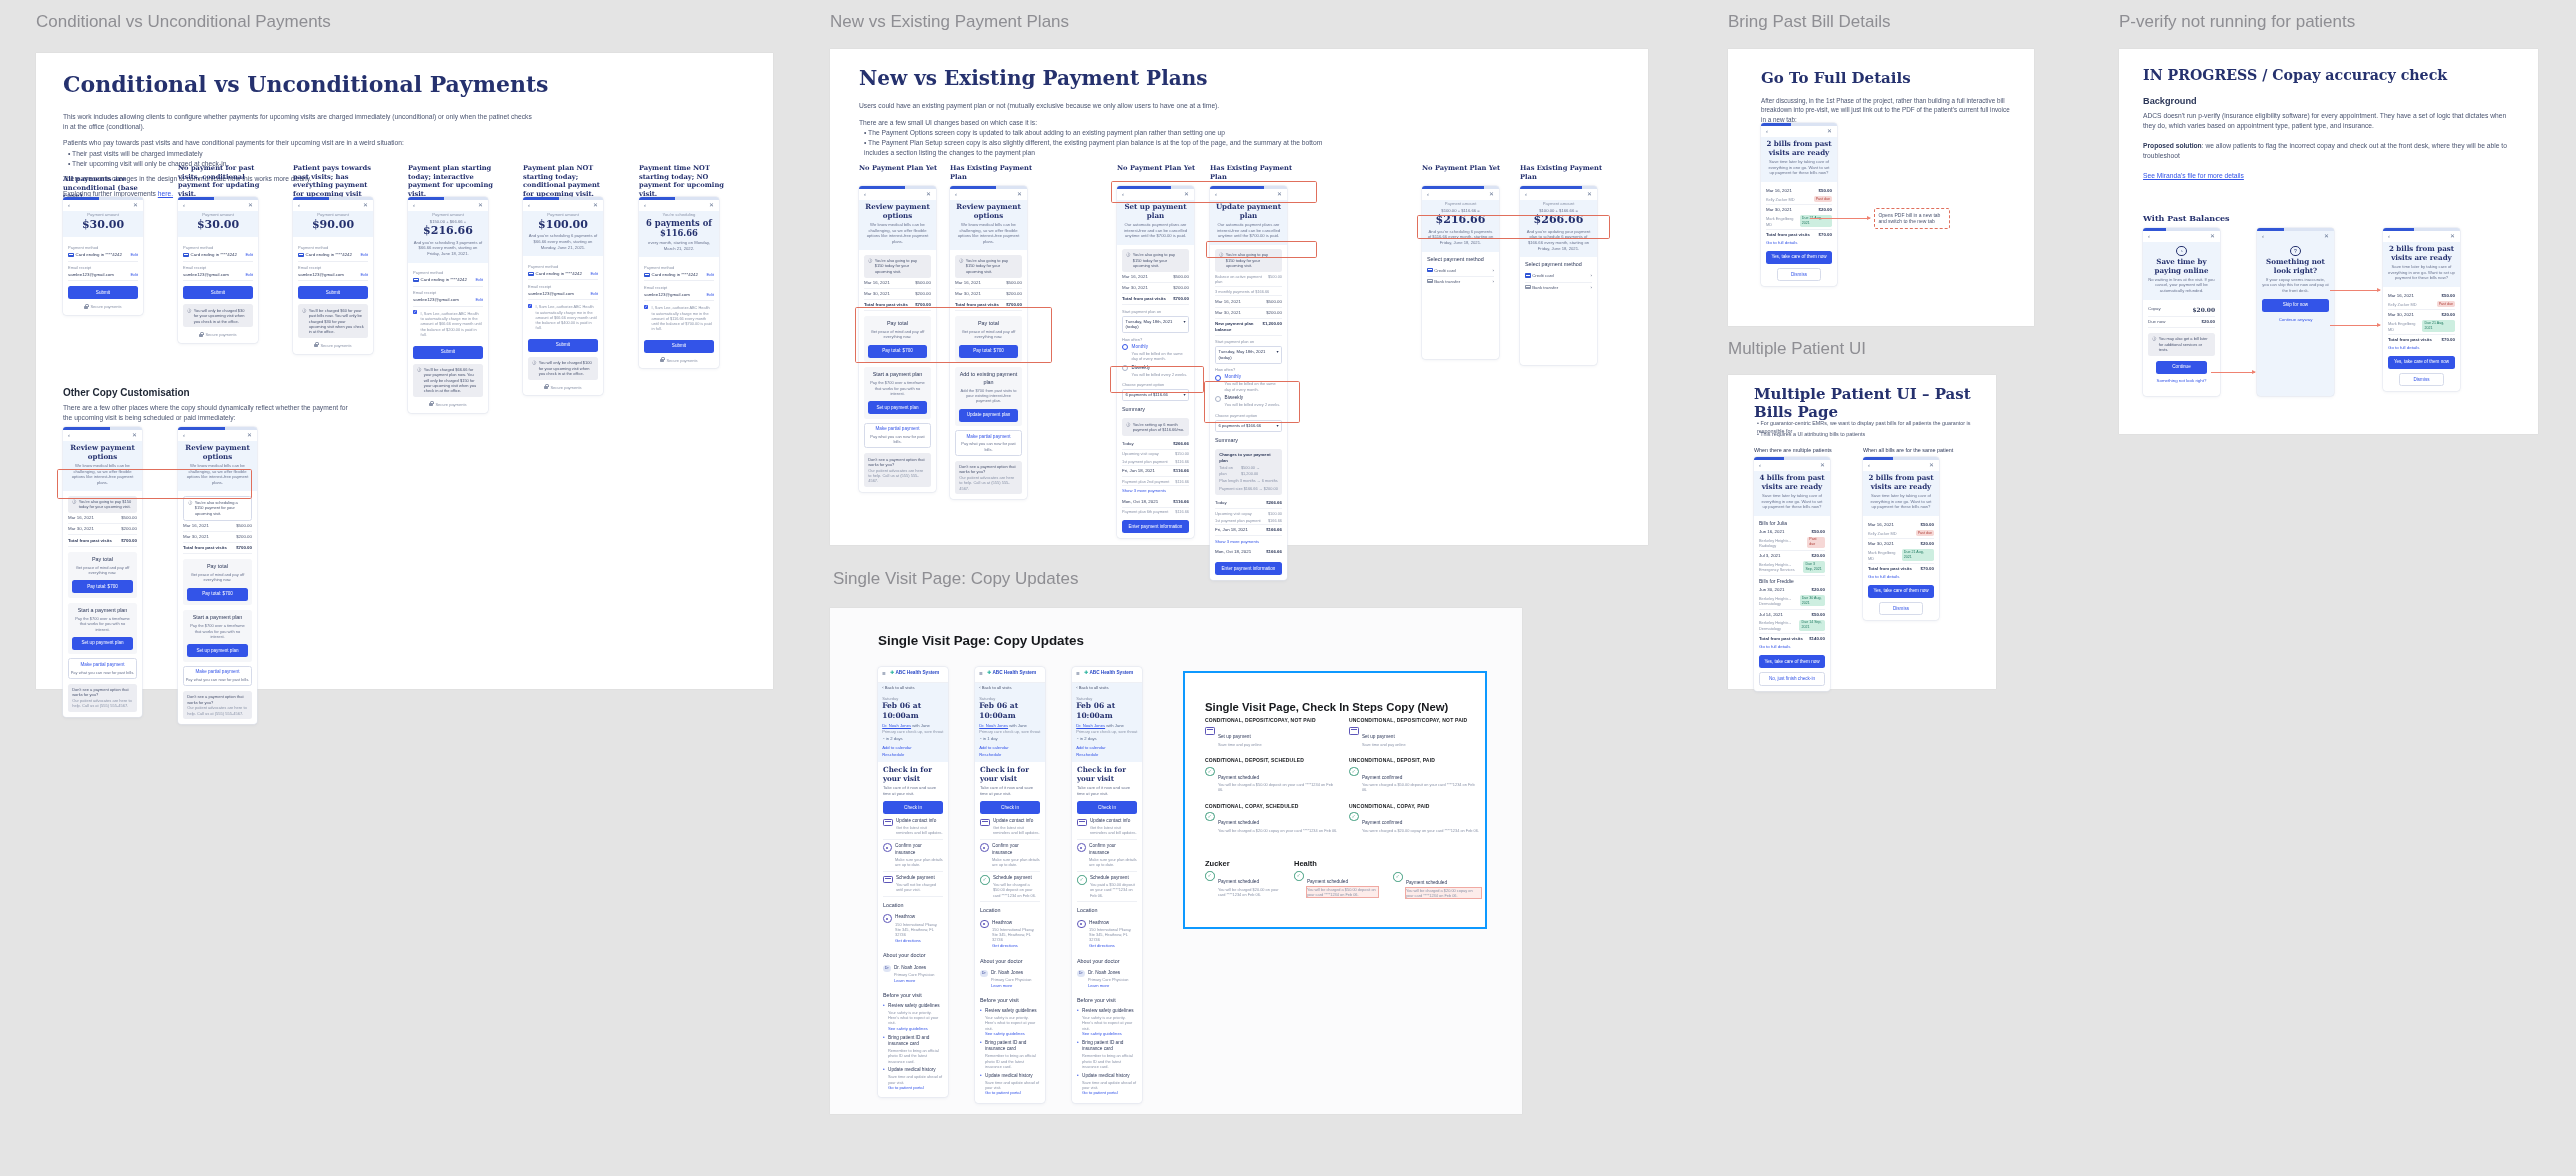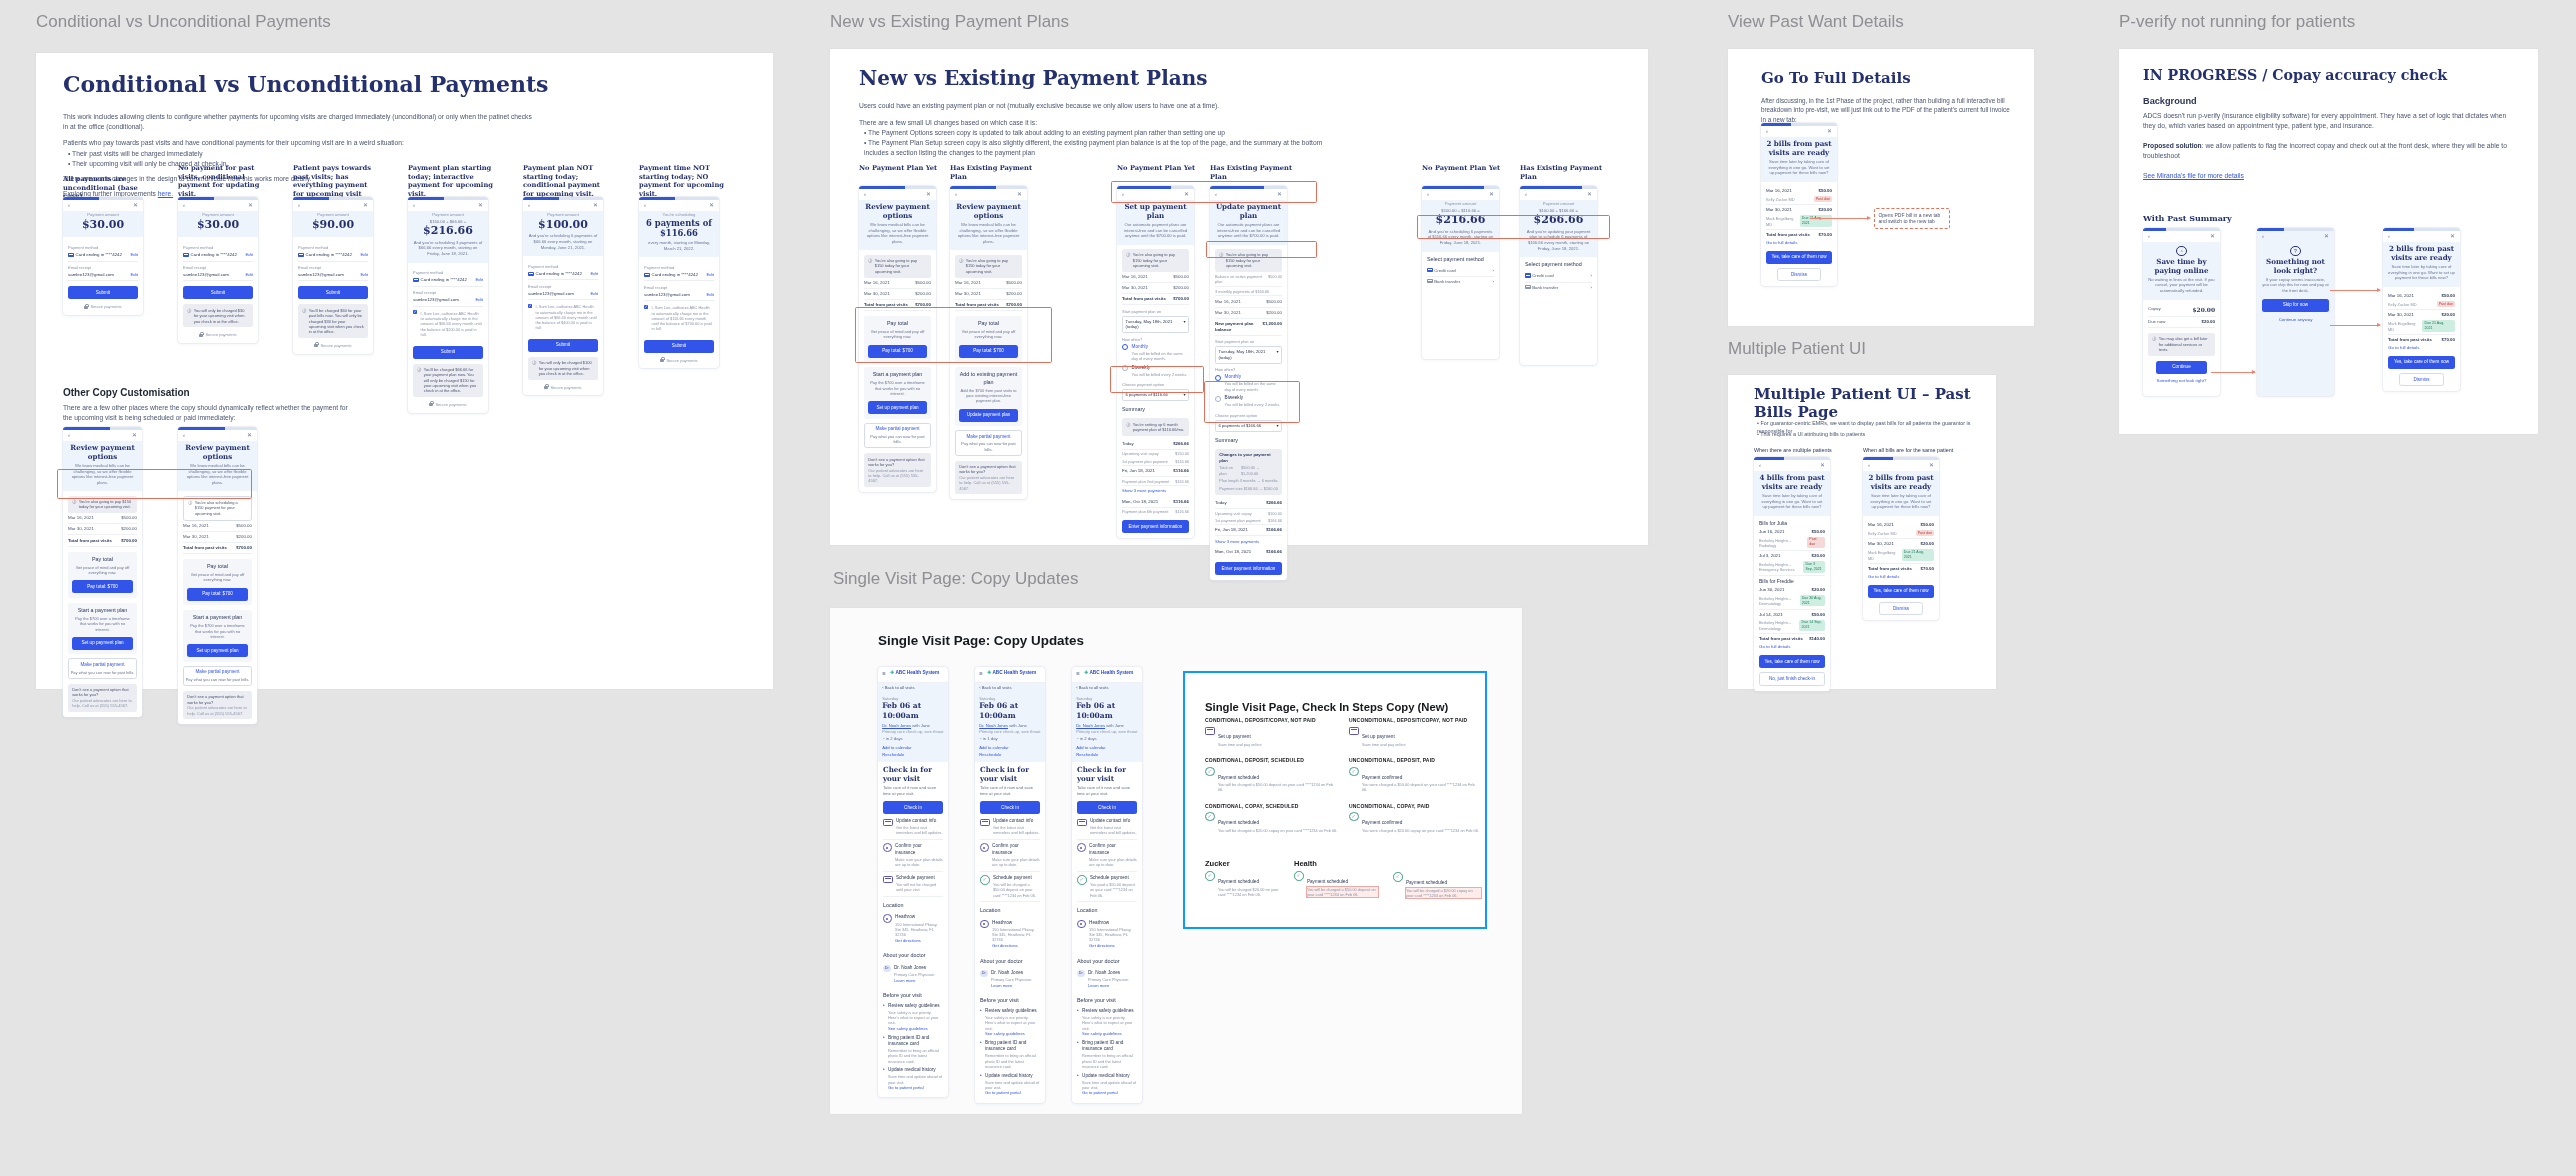--- a/index.html
+++ b/index.html
@@ -67,21 +67,21 @@
   .av{width:7.5px;height:7.5px;border-radius:50%;background:#dfe5f5;color:#3b4a9e;font-size:3.7px;line-height:7.5px;text-align:center;flex:0 0 auto}
   .bh{font-size:5.9px;font-weight:bold;color:#16181c}
   .caps{font-size:5px;font-weight:bold;color:#16181c;letter-spacing:0.2px}
   .hl{outline:0.8px solid #f0a9a2;background:#fdecea}
 </style>
 </head>
 <body>
 
 <div class="lbl" style="left:36px;top:11.7px">Conditional vs Unconditional Payments</div>
 <div class="lbl" style="left:830px;top:11.7px">New vs Existing Payment Plans</div>
-<div class="lbl" style="left:1728px;top:11.7px">View Past Want Details</div>
+<div class="lbl" style="left:1728px;top:11.7px">Bring Past Bill Details</div>
 <div class="lbl" style="left:2119px;top:11.7px">P-verify not running for patients</div>
 <div class="lbl" style="left:1728px;top:339px">Multiple Patient UI</div>
 <div class="lbl" style="left:833px;top:569px">Single Visit Page: Copy Updates</div>
 
 <div class="fr" style="left:36px;top:53px;width:737px;height:636px">
   <div class="h1 serif" style="left:27px;top:18.4px">Conditional vs Unconditional Payments</div>
   <div class="tiny" style="position:absolute;left:27px;top:59px;width:469px">This work includes allowing clients to configure whether payments for upcoming visits are charged immediately (unconditional) or only when the patinet checks in at the office (conditional).</div>
   <div class="tiny" style="position:absolute;left:27px;top:85px;width:469px">Patients who pay towards past visits and have conditional payments for their upcoming visit are in a weird situation:</div>
   <div class="tiny b" style="position:absolute;left:32px;top:96px">Their past visits will be charged immediately</div>
   <div class="tiny b" style="position:absolute;left:32px;top:106px">Their upcoming visit will only be charged at check-in</div>
@@ -810,21 +810,21 @@
   <div class="dash" style="left:146px;top:159px;width:67px">Opens PDF bill in a new tab and switch to the new tab</div>
   <div class="arr" style="left:82px;top:169px;width:60px"></div>
 </div>
 
 <div class="fr" style="left:2119px;top:49px;width:419px;height:385px">
   <div class="h1 serif" style="left:24px;top:18.4px;font-size:14.2px">IN PROGRESS / Copay accuracy check</div>
   <div style="position:absolute;left:24px;top:47px;font-size:9.2px;font-weight:bold;color:#2c3758">Background</div>
   <div class="tiny" style="position:absolute;left:24px;top:62px;width:377px">ADCS doesn't run p-verify (insurance eligibility software) for every appointment. They have a set of logic that dictates when they do, which varies based on appointment type, patient type, and insurance.</div>
   <div class="tiny" style="position:absolute;left:24px;top:92px;width:377px"><b style="color:#2c3758">Proposed solution</b><span>: we allow patients to flag the incorrect copay and check out at the front desk, where they will be able to troubleshoot</span></div>
   <div class="tiny link" style="position:absolute;left:24px;top:122px">See Miranda's file for more details</div>
-  <div class="cap serif" style="left:24px;top:164px;font-size:8px;width:117px">With Past Summary</div>
+  <div class="cap serif" style="left:24px;top:164px;font-size:8px;width:117px">With Past Balances</div>
 
   <div class="ph" style="left:24px;top:179px;width:77px;height:168px">
     <div class="pb">
         <i style="width:30%"></i>
       </div>
     <div class="nav">
         <span>‹</span>
         <span>✕</span>
       </div>
     <div class="hd">

